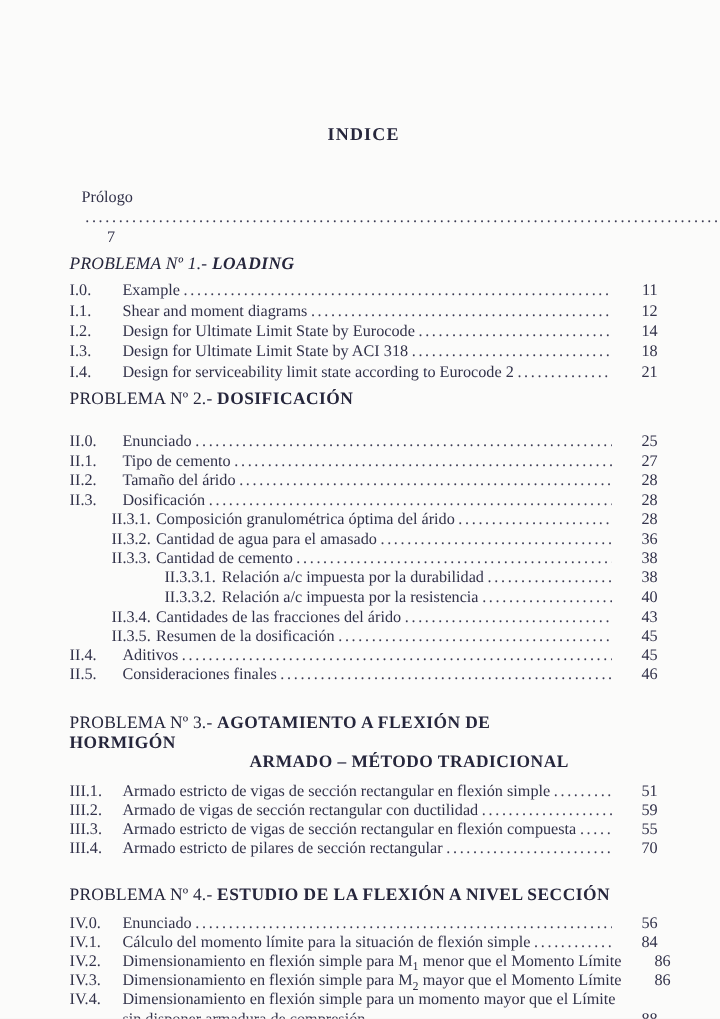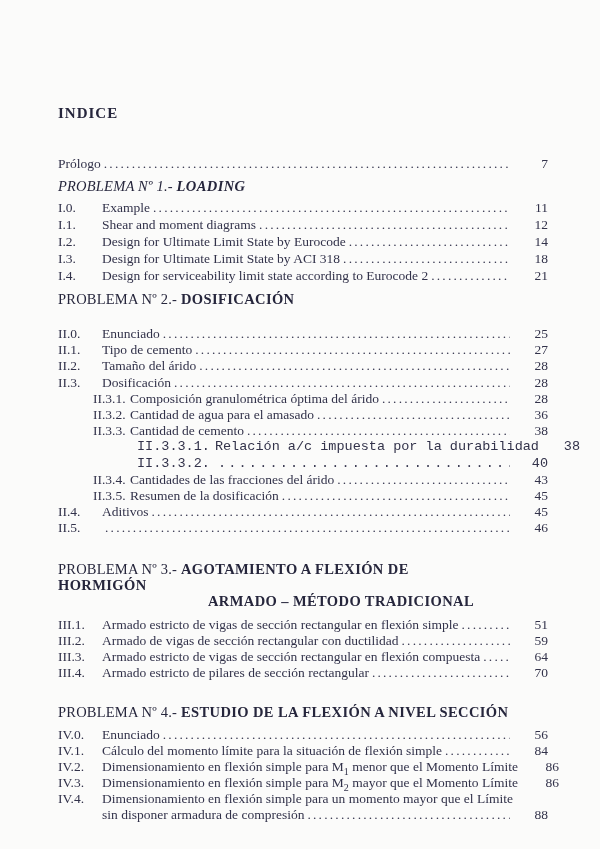--- a/index.html
+++ b/index.html
@@ -13,36 +13,37 @@
     color:#32324a;
     overflow:hidden;
   }
   .content{
     position:absolute;
     left:58px; top:0;
     width:490px;
     padding-top:105px;
   }
   .toc-title{
+    text-align:center;
     font-weight:bold;
     font-size:15px;
     line-height:16px;
     letter-spacing:1px;
     color:#26263c;
   }
   .row{
     display:flex;
     align-items:baseline;
     font-size:13.5px;
   }
-  .row-prologo{margin-top:34px; line-height:17px;}
+  .row-prologo{margin-top:34px; line-height:17px;flex-direction:column;}
   .num{flex:none; width:44px;}
   .lvl2{padding-left:35px;}
   .lvl2 .num{width:37px;}
-  .lvl3{padding-left:79px;font-family:Liberation Mono, monospace;}
+  .lvl3{padding-left:79px;}
   .lvl3 .num{width:auto; margin-right:5px;}
   .lbl{flex:none; white-space:nowrap;}
   .dots{
     flex:1 1 auto;
     overflow:hidden;
     white-space:nowrap;
     letter-spacing:2.2px;
     padding-left:3px;
     color:#3a3a52;
   }
@@ -167,20 +168,21 @@
         <span class="pg">38</span>
       </div>
       <div class="row lvl3">
         <span class="num">II.3.3.1.</span>
         <span class="lbl">Relación a/c impuesta por la durabilidad</span>
         <span class="dots"></span>
         <span class="pg">38</span>
       </div>
       <div class="row lvl3">
         <span class="num">II.3.3.2.</span>
+        <span class="lbl">Relación a/c impuesta por la resistencia</span>
         <span class="dots"></span>
         <span class="pg">40</span>
       </div>
       <div class="row lvl2">
         <span class="num">II.3.4.</span>
         <span class="lbl">Cantidades de las fracciones del árido</span>
         <span class="dots"></span>
         <span class="pg">43</span>
       </div>
       <div class="row lvl2">
@@ -190,20 +192,21 @@
         <span class="pg">45</span>
       </div>
       <div class="row">
         <span class="num">II.4.</span>
         <span class="lbl">Aditivos</span>
         <span class="dots"></span>
         <span class="pg">45</span>
       </div>
       <div class="row">
         <span class="num">II.5.</span>
+        <span class="lbl">Consideraciones finales</span>
         <span class="dots"></span>
         <span class="pg">46</span>
       </div>
     </div>
 
     <div class="sec3">
       <div class="sec3-headwrap">
         <div class="sec-heading">
           <span>PROBLEMA Nº 3.-</span>
           <b>AGOTAMIENTO A FLEXIÓN DE HORMIGÓN</b>
@@ -221,21 +224,21 @@
       <div class="row">
         <span class="num">III.2.</span>
         <span class="lbl">Armado de vigas de sección rectangular con ductilidad</span>
         <span class="dots"></span>
         <span class="pg">59</span>
       </div>
       <div class="row">
         <span class="num">III.3.</span>
         <span class="lbl">Armado estricto de vigas de sección rectangular en flexión compuesta</span>
         <span class="dots"></span>
-        <span class="pg">64</span>
+        <span class="pg">55</span>
       </div>
       <div class="row">
         <span class="num">III.4.</span>
         <span class="lbl">Armado estricto de pilares de sección rectangular</span>
         <span class="dots"></span>
         <span class="pg">70</span>
       </div>
     </div>
 
     <div class="sec4">

